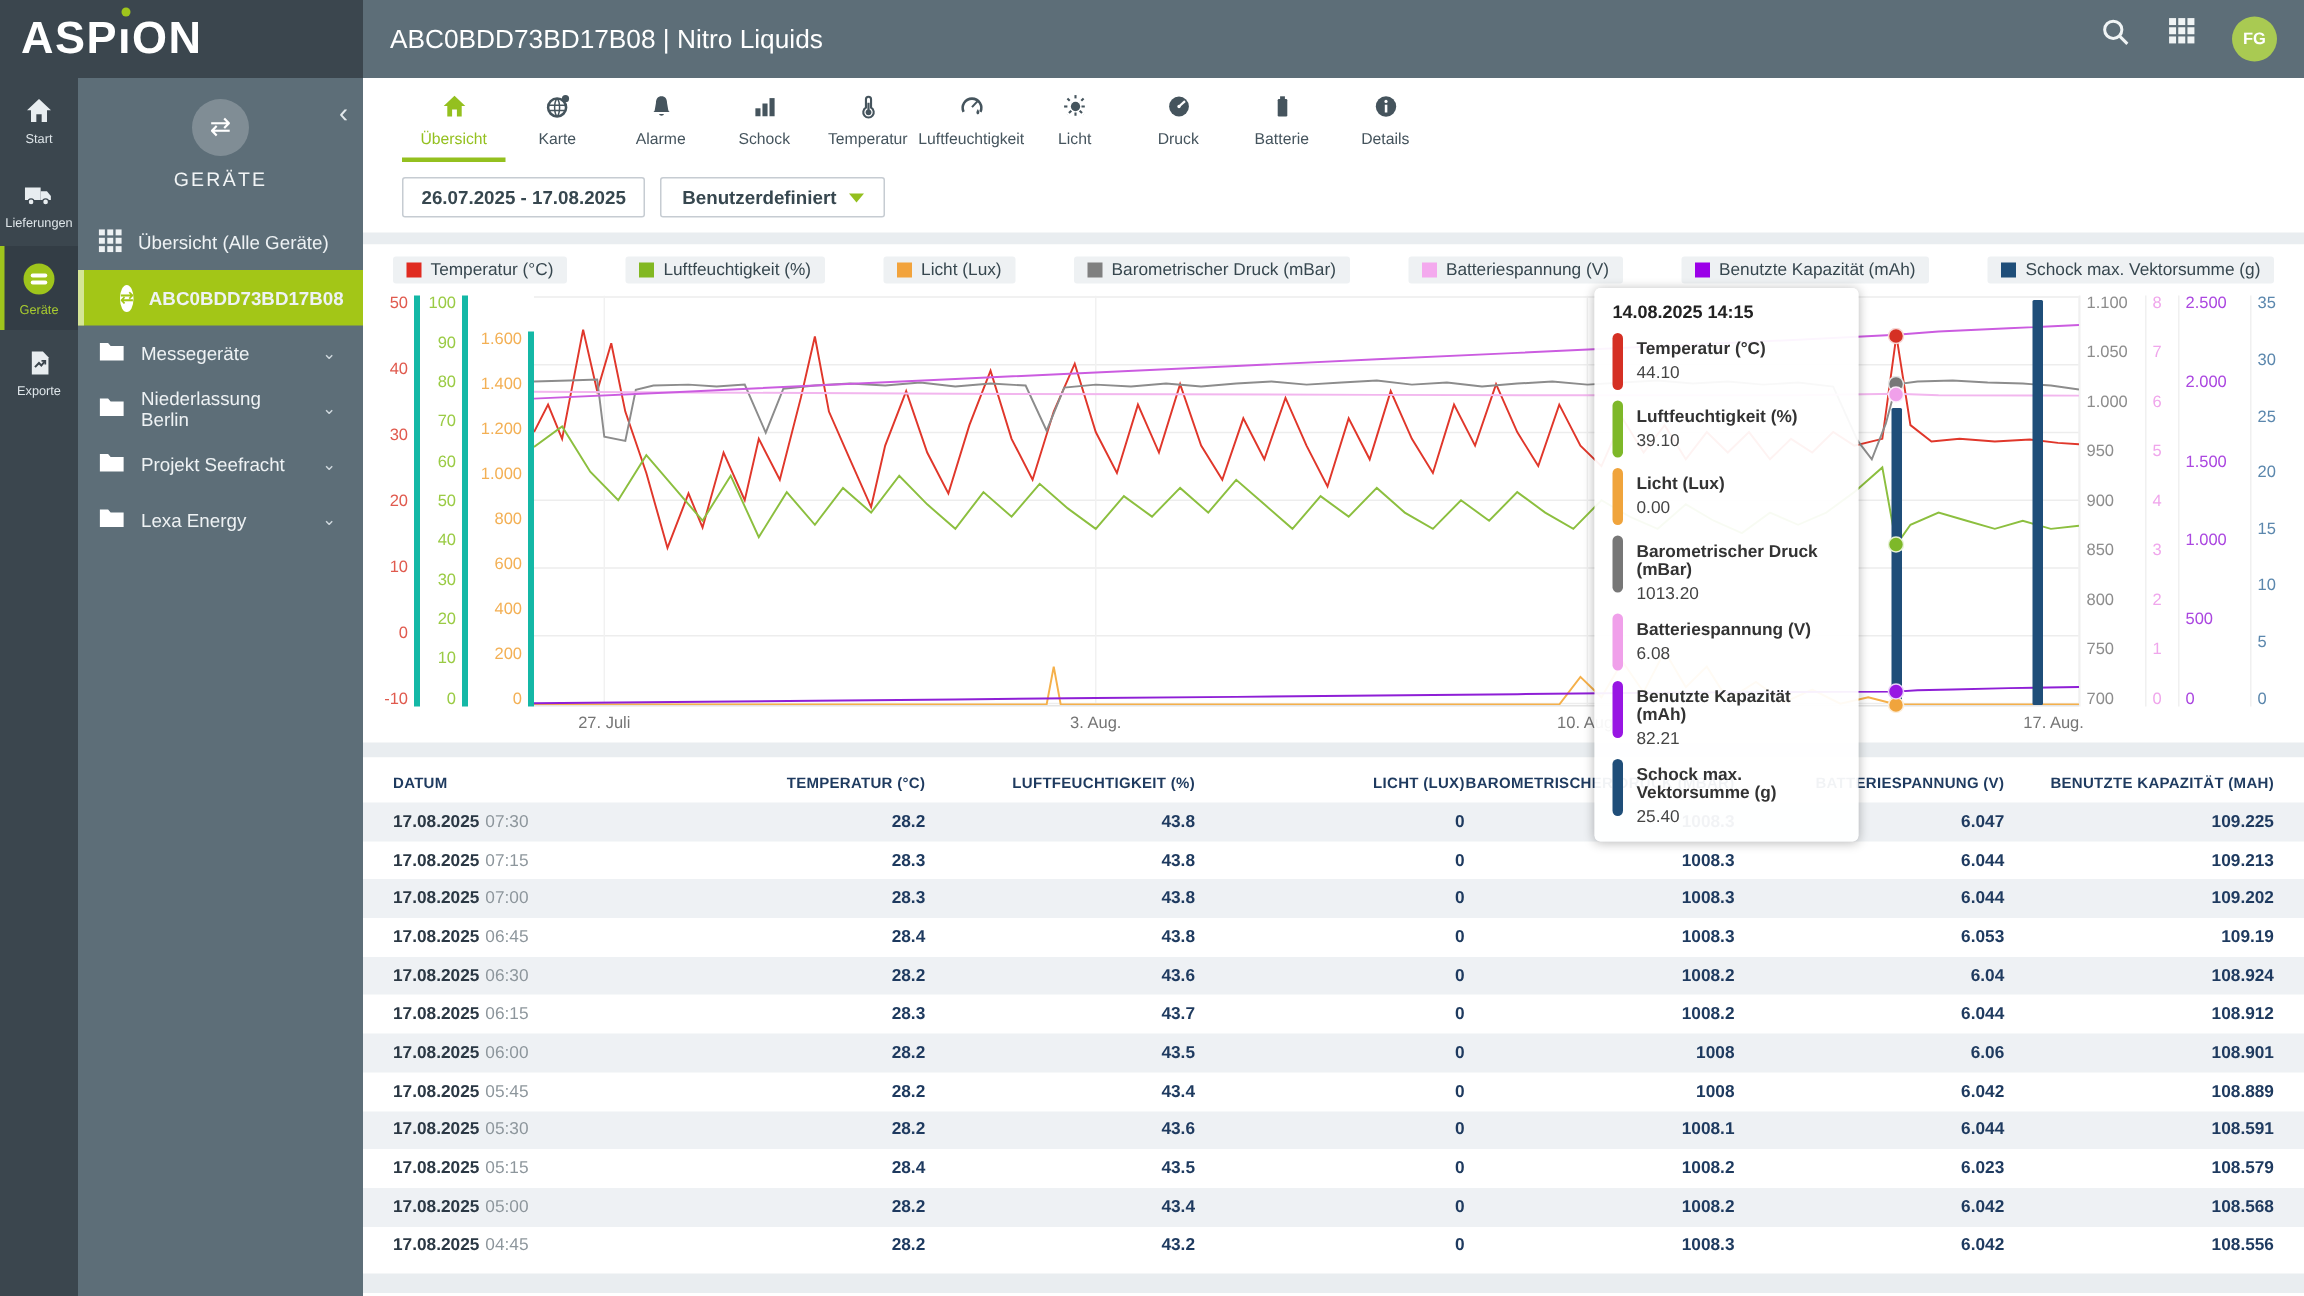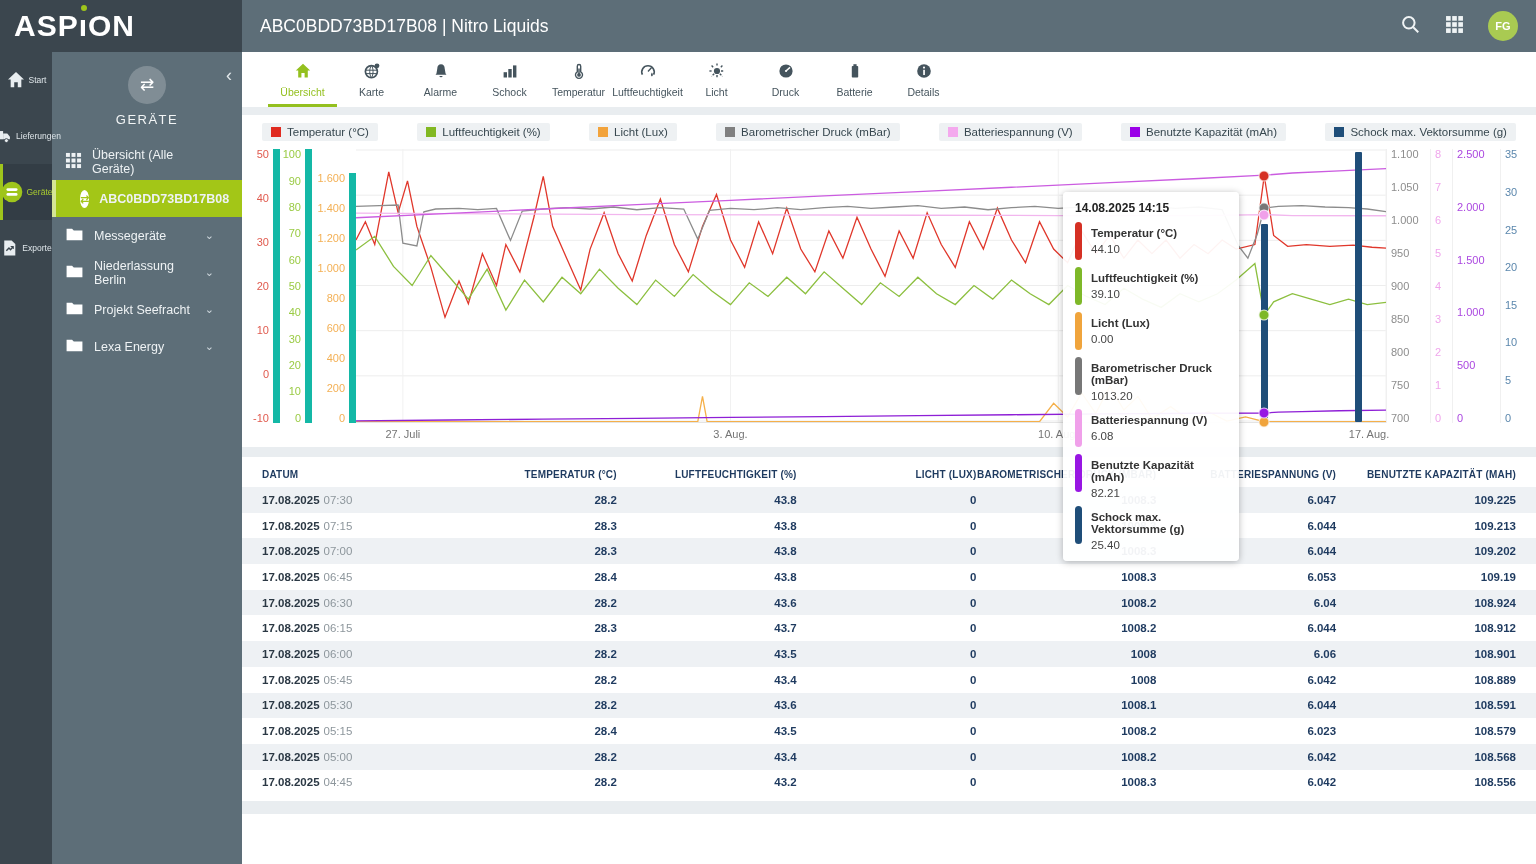--- a/index.html
+++ b/index.html
@@ -9,52 +9,52 @@
 
   
   .rail { width:52px; background:#3b464e; display:flex; flex-direction:column; flex:0 0 52px; z-index:5; }
   .logo-wrap { position:absolute; left:0; top:0; width:242px; height:52px; background:#3b464e;
     display:flex; align-items:center; padding-left:14px; z-index:6; }
   .logo { color:#fff; font-size:30px; font-weight:800; letter-spacing:1px; }
   .logo .iDot { position:relative; }
   .logo .iDot::before { content:''; position:absolute; left:2px; top:-4px; width:6px; height:6px;
     border-radius:50%; background:#9fc51c; }
   .rail-items { margin-top:52px; display:flex; flex-direction:column; }
-  .rail-item { height:56px; display:flex; flex-direction:row; align-items:center; justify-content:center;
+  .rail-item { height:56px; display:flex; flex-direction:column; align-items:center; justify-content:center;
     gap:3px; color:#e8edf0; cursor:pointer; border-left:3px solid transparent; padding-right:3px; }
   .rail-item .ri-label { font-size:8.5px; color:#dfe6ea; }
   .rail-item.active { background:#333d45; border-left-color:#9fc51c; }
   .rail-item.active .ri-label { color:#a9cc2f; }
   .rail-item svg { display:block; }
 
   
   .sidebar { width:190px; flex:0 0 190px; background:#5d6e78; margin-top:52px; color:#fff;
     height:812px; position:relative; z-index:4; }
   .sb-head { position:relative; padding:14px 0 10px; text-align:center; }
   .sb-badge { width:38px; height:38px; border-radius:50%; background:rgba(255,255,255,0.22);
     color:#fff; font-size:17px; line-height:38px; margin:0 auto; }
   .sb-collapse { position:absolute; right:10px; top:14px; background:none; border:none; color:#e3e9ec;
     font-size:18px; line-height:18px; cursor:pointer; }
   .sb-title { margin-top:8px; font-size:13px; letter-spacing:1.5px; color:#f2f5f6; }
   .tree { margin-top:6px; }
-  .tree-row { height:37px; display:flex; align-items:center; gap:10px; padding:0 28px 0 13px;
+  .tree-row { height:37px; display:flex; align-items:center; gap:10px; padding:0 18px 0 13px;
     font-size:12.5px; color:#eef2f4; cursor:pointer; }
   .tree-row .chev { margin-left:auto; color:#cfd8dd; font-size:11px; }
   .tree-row.open-folder { background:rgba(0,0,0,0.10); }
   .tree-row.device { background:#a3c617; font-weight:bold; padding-left:24px;
     border-left:4px solid rgba(255,255,255,0.55); }
   .dev-circle { width:18px; height:18px; border-radius:50%; background:#fff; color:#a3c617;
     font-size:11px; line-height:18px; text-align:center; font-weight:bold; }
   .tree-row svg { flex:0 0 auto; }
 
   
   .main { flex:1; display:flex; flex-direction:column; }
   .topbar { height:52px; background:#5d6e78; display:flex; align-items:center; padding:0 18px 0 18px; }
   .topbar .title { color:#fff; font-size:17.5px; }
-  .top-actions { margin-left:auto; display:flex; align-items:center; gap:24px; }
+  .top-actions { margin-left:auto; display:flex; align-items:flex-start; gap:24px; }
   .icon-btn { background:none; border:none; color:#f0f4f5; cursor:pointer; display:flex; align-items:center; }
   .avatar { width:30px; height:30px; border-radius:50%; background:#a9ca52; color:#fff; font-size:11px;
     font-weight:bold; display:flex; align-items:center; justify-content:center; cursor:pointer; }
 
   .content { position:relative; flex:1; background:#fff; overflow:hidden; }
 
   
   .tabs { display:flex; padding:6px 0 0 26px; background:#fff; }
   .tab { width:69px; display:flex; flex-direction:column; align-items:center; gap:2px; padding:4px 0 6px;
     color:#45545d; cursor:pointer; border-bottom:3px solid transparent; }
@@ -77,21 +77,21 @@
   .legend { display:flex; justify-content:space-between; padding:0 20px; margin-bottom:8px; }
   .legend-pill { display:flex; align-items:center; gap:6px; background:#eef1f3; border-radius:2px;
     padding:3px 9px; font-size:11.5px; color:#37474f; cursor:pointer; }
   .legend-swatch { width:10px; height:10px; }
   .chart-area { display:flex; height:274px; padding:0 4px 0 2px; }
   .axis-col { position:relative; font-size:11px; }
   .axis-col .tick { position:absolute; right:4px; transform:translateY(-50%); white-space:nowrap; }
   .axis-col.right-side .tick { right:auto; left:4px; }
   .axes-left { display:flex; }
   .axes-right { display:flex; }
-  .axes-left .axis-col { border-right:7px solid #14b8a6; }
+  .axes-left .axis-col { border-right:4px solid #14b8a6; }
   .axes-right .axis-col { border-left:1px solid #f0f0f0; }
   .plot { position:relative; flex:1; border-bottom:1px solid #e4e4e4; }
   .plot svg { position:absolute; inset:0; width:100%; height:100%; }
   .shock-bar { position:absolute; width:7px; background:#1f4e79; bottom:0; border-radius:1px; z-index:2; }
   .dot { position:absolute; width:11px; height:11px; border-radius:50%; border:1px solid rgba(255,255,255,0.8);
     transform:translate(-50%,-50%); z-index:3; }
   .xlabels-row { display:flex; padding:0 4px 0 2px; }
   .xlabels { position:relative; height:22px; flex:1; font-size:11px; color:#757575; }
   .xlabel { position:absolute; top:5px; transform:translateX(-50%); white-space:nowrap; }
   .xlabel.last { transform:translateX(-92%); }
@@ -340,20 +340,27 @@
           <div class="tab">
             <span><svg width="18" height="18" viewBox="0 0 18 18">
                 <circle cx="9" cy="9" r="6.8" fill="currentColor"></circle>
                 <rect x="8.2" y="7.8" width="1.7" height="5.2" fill="#fff"></rect>
                 <circle cx="9" cy="5.6" r="1.05" fill="#fff"></circle>
               </svg></span>
             <span class="tab-label">Details</span>
           </div>
         </div>
 
+      <div class="filters">
+        <div class="datebox">26.07.2025 - 17.08.2025</div>
+        <div class="datebox">
+          <span>Benutzerdefiniert</span>
+          <span class="caret"></span>
+        </div>
+      </div>
 
       <div class="gap"></div>
 
       <section class="chart-panel">
         <div class="legend" id="legend">
             <div class="legend-pill">
               <span class="legend-swatch" style="background:#e02b20"></span>
               <span>Temperatur (°C)</span>
             </div>
             <div class="legend-pill">

